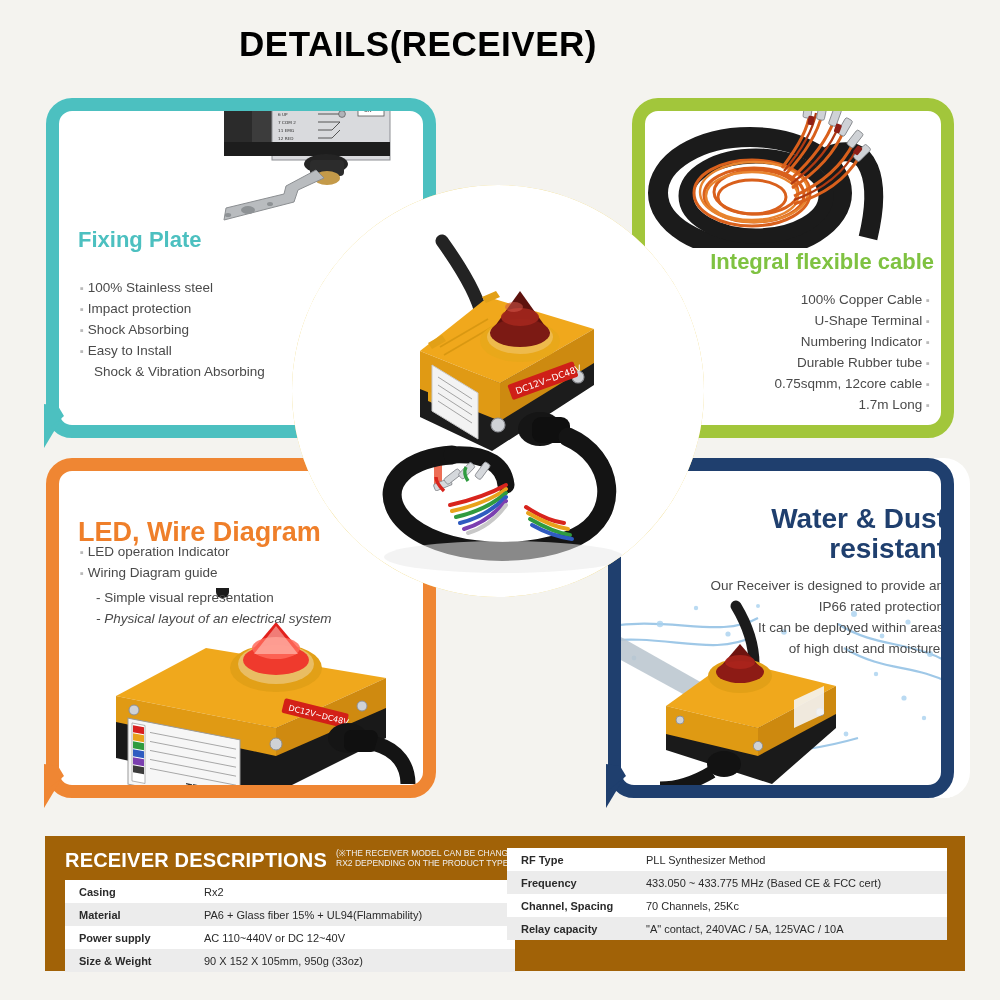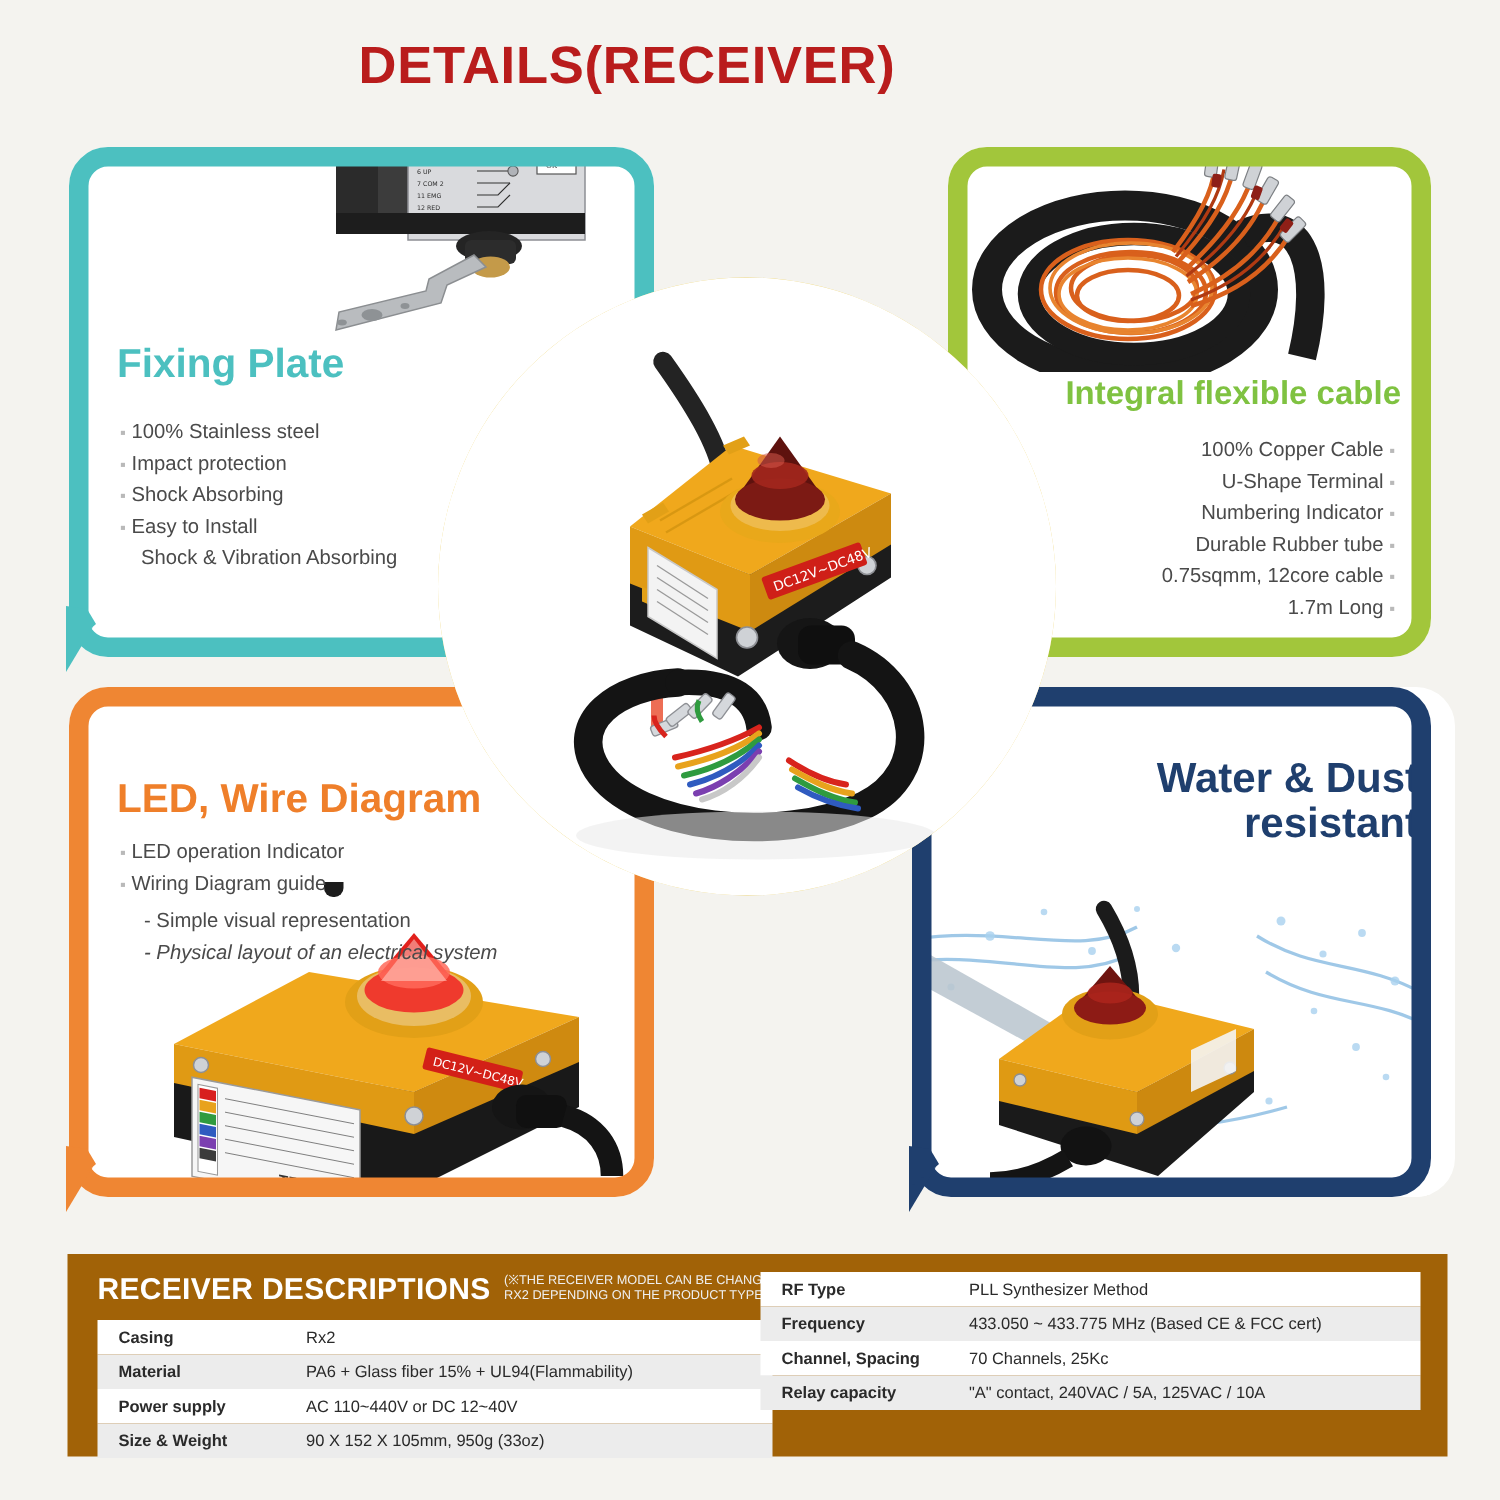--- a/index.html
+++ b/index.html
@@ -9,21 +9,21 @@
     font-family:"Liberation Sans", sans-serif;
     position:relative;
     overflow:hidden;
   }
 
   
   .page-title{
     position:absolute; top:24px; left:0; width:836px;
     text-align:center;
     font-size:35px; font-weight:bold; letter-spacing:.5px;
-    color:#b91c1c;
+    color:#000000;
   }
 
   
   .card{
     position:absolute;
     background:#ffffff;
     overflow:hidden;
   }
   .card-frame{
     position:absolute;
@@ -145,21 +145,21 @@
       <ellipse cx="161" cy="80" rx="13" ry="7" fill="#c49a49"></ellipse>
 
       <path d="M150 72 L120 88 L118 96 L60 110 L58 122 L128 104 L132 92 L158 80 Z" fill="#b9bcbf" stroke="#8b8e91" stroke-width="1"></path>
       <ellipse cx="82" cy="112" rx="7" ry="4" fill="#8e9295"></ellipse>
       <ellipse cx="62" cy="117" rx="3.2" ry="2" fill="#8e9295"></ellipse>
       <ellipse cx="104" cy="106" rx="3" ry="2" fill="#8e9295"></ellipse>
     </svg>
   </div>
 
   <div class="card-inner">
-    <div class="card-title" style="position:absolute; left:32px; top:130px; color:#4cc0c0; font-size:27px;">Fixing Plate</div>
+    <div class="card-title" style="position:absolute; left:32px; top:130px; color:#4cc0c0; font-size:22px;">Fixing Plate</div>
     <ul class="bullets" style="position:absolute; left:34px; top:180px;">
       <li><span class="mk">▪</span> <span>100% Stainless steel</span></li>
       <li><span class="mk">▪</span> <span>Impact protection</span></li>
       <li><span class="mk">▪</span> <span>Shock Absorbing</span></li>
       <li><span class="mk">▪</span> <span>Easy to Install</span></li>
       <li style="padding-left:14px;"><span>Shock &amp; Vibration Absorbing</span></li>
     </ul>
   </div>
 </div>
 <div class="card-frame" style="left:46px; top:98px; width:390px; height:340px; border-color:#4cc0c0;"></div>
@@ -292,21 +292,21 @@
       </g>
 
       <ellipse cx="262" cy="150" rx="20" ry="15" fill="#151515"></ellipse>
       <rect x="258" y="142" width="34" height="22" rx="7" fill="#101010"></rect>
       <path d="M290 156 C 312 162, 322 178, 322 196" stroke="#141414" stroke-width="15" fill="none"></path>
     </svg>
   </div>
 
   <div class="card-inner">
     <div class="card-title" style="position:absolute; left:32px; top:60px; color:#ef7f2a; font-size:27px;">LED, Wire Diagram</div>
-    <ul class="bullets" style="position:absolute; left:34px; top:100px;">
+    <ul class="bullets" style="position:absolute; left:34px; top:84px;">
       <li><span class="mk">▪</span> <span>LED operation Indicator</span></li>
       <li><span class="mk">▪</span> <span>Wiring Diagram guide</span></li>
       <li style="padding-left:16px; padding-top:4px;"><span>- Simple visual representation</span></li>
       <li style="padding-left:16px;font-style:italic;"><span>- Physical layout of an electrical system</span></li>
     </ul>
   </div>
 </div>
 <div class="card-frame" style="left:46px; top:458px; width:390px; height:340px; border-color:#ef8633;"></div>
 <div class="tail" style="left:42px; top:764px;">
   <svg viewBox="0 0 34 46" width="34" height="46">
@@ -371,20 +371,26 @@
       <ellipse cx="116" cy="176" rx="17" ry="13" fill="#121212"></ellipse>
       <path d="M104 184 C 84 196, 68 200, 52 200" stroke="#141414" stroke-width="13" fill="none"></path>
     </svg>
   </div>
 
   <div class="card-inner">
     <div class="card-title" style="position:absolute; right:24px; top:46px; color:#1f3f6e; font-size:28px; text-align:right; line-height:1.08;">
       <div>Water &amp; Dust</div>
       <div>resistant</div>
     </div>
+    <div style="position:absolute; right:26px; top:118px; text-align:right; font-size:13.5px; color:#4a4a4a; line-height:1.55; white-space:nowrap;">
+      <div>Our Receiver is designed to provide an</div>
+      <div>IP66 rated protection</div>
+      <div>It can be deployed within areas</div>
+      <div>of high dust and moisture.</div>
+    </div>
   </div>
 </div>
 <div class="card-frame" style="left:608px; top:458px; width:346px; height:340px; border-color:#1f3f6e;"></div>
 <div class="tail" style="left:604px; top:764px;">
   <svg viewBox="0 0 34 46" width="34" height="46">
     <path d="M2 0 L2 30 L22 12 L16 2 Z" fill="#1f3f6e"></path>
     <path d="M2 28 L2 44 L20 14 Z" fill="#1f3f6e"></path>
   </svg>
 </div>
 

